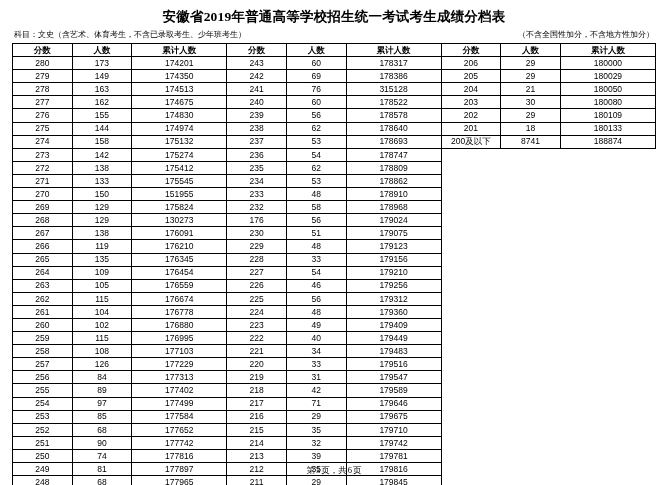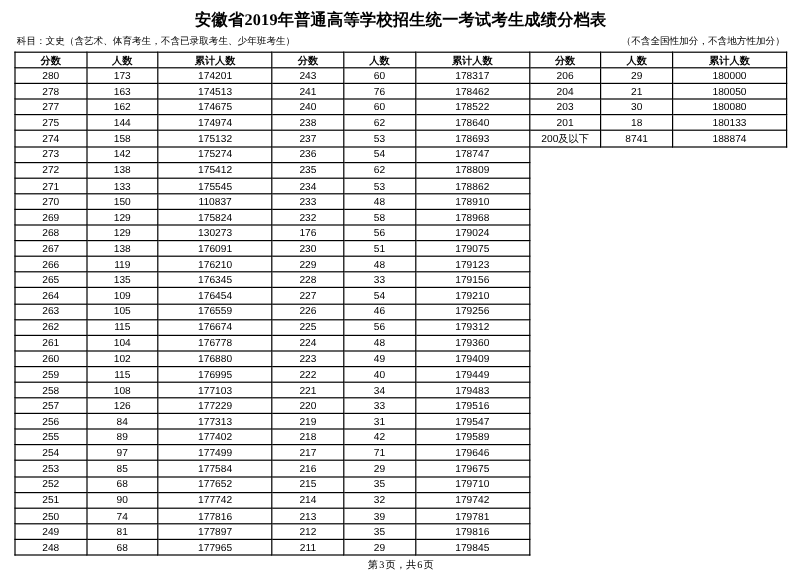--- a/index.html
+++ b/index.html
@@ -124,42 +124,64 @@
           <td>173</td>
           <td>174201</td>
           <td>243</td>
           <td>60</td>
           <td>178317</td>
           <td>206</td>
           <td>29</td>
           <td>180000</td>
         </tr>
         <tr>
+          <td>279</td>
+          <td>149</td>
+          <td>174350</td>
+          <td>242</td>
+          <td>69</td>
+          <td>178386</td>
+          <td>205</td>
+          <td>29</td>
+          <td>180029</td>
+        </tr>
+        <tr>
           <td>278</td>
           <td>163</td>
           <td>174513</td>
           <td>241</td>
           <td>76</td>
-          <td>178462</td>
+          <td>315128</td>
           <td>204</td>
           <td>21</td>
           <td>180050</td>
         </tr>
         <tr>
           <td>277</td>
           <td>162</td>
           <td>174675</td>
           <td>240</td>
           <td>60</td>
           <td>178522</td>
           <td>203</td>
           <td>30</td>
           <td>180080</td>
         </tr>
         <tr>
+          <td>276</td>
+          <td>155</td>
+          <td>174830</td>
+          <td>239</td>
+          <td>56</td>
+          <td>178578</td>
+          <td>202</td>
+          <td>29</td>
+          <td>180109</td>
+        </tr>
+        <tr>
           <td>275</td>
           <td>144</td>
           <td>174974</td>
           <td>238</td>
           <td>62</td>
           <td>178640</td>
           <td>201</td>
           <td>18</td>
           <td>180133</td>
         </tr>
@@ -203,21 +225,21 @@
           <td>234</td>
           <td>53</td>
           <td>178862</td>
           <td style="border: none;"></td>
           <td style="border: none;"></td>
           <td style="border: none;"></td>
         </tr>
         <tr>
           <td>270</td>
           <td>150</td>
-          <td>110837</td>
+          <td>151955</td>
           <td>233</td>
           <td>48</td>
           <td>178910</td>
           <td style="border: none;"></td>
           <td style="border: none;"></td>
           <td style="border: none;"></td>
         </tr>
         <tr>
           <td>269</td>
           <td>129</td>

